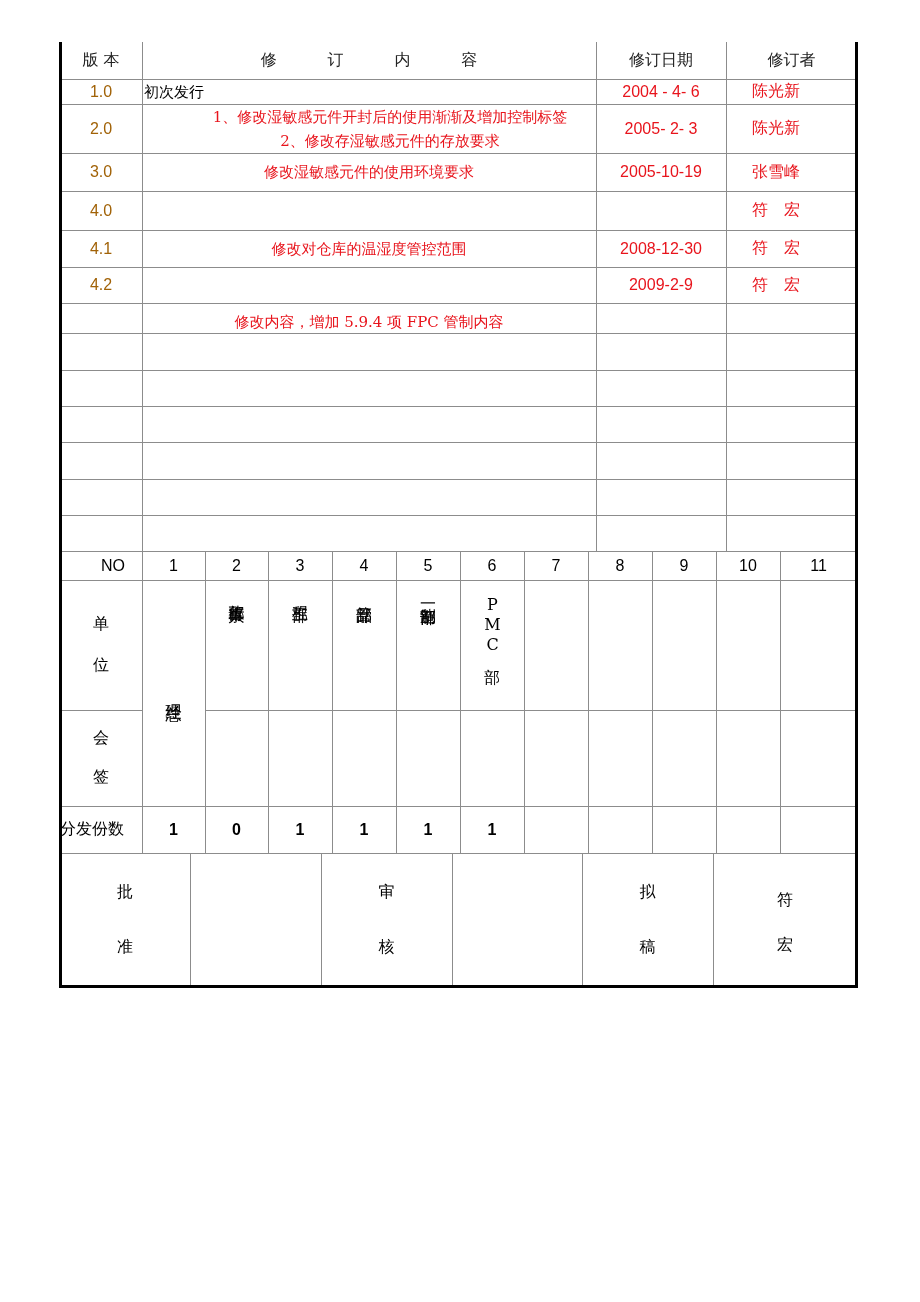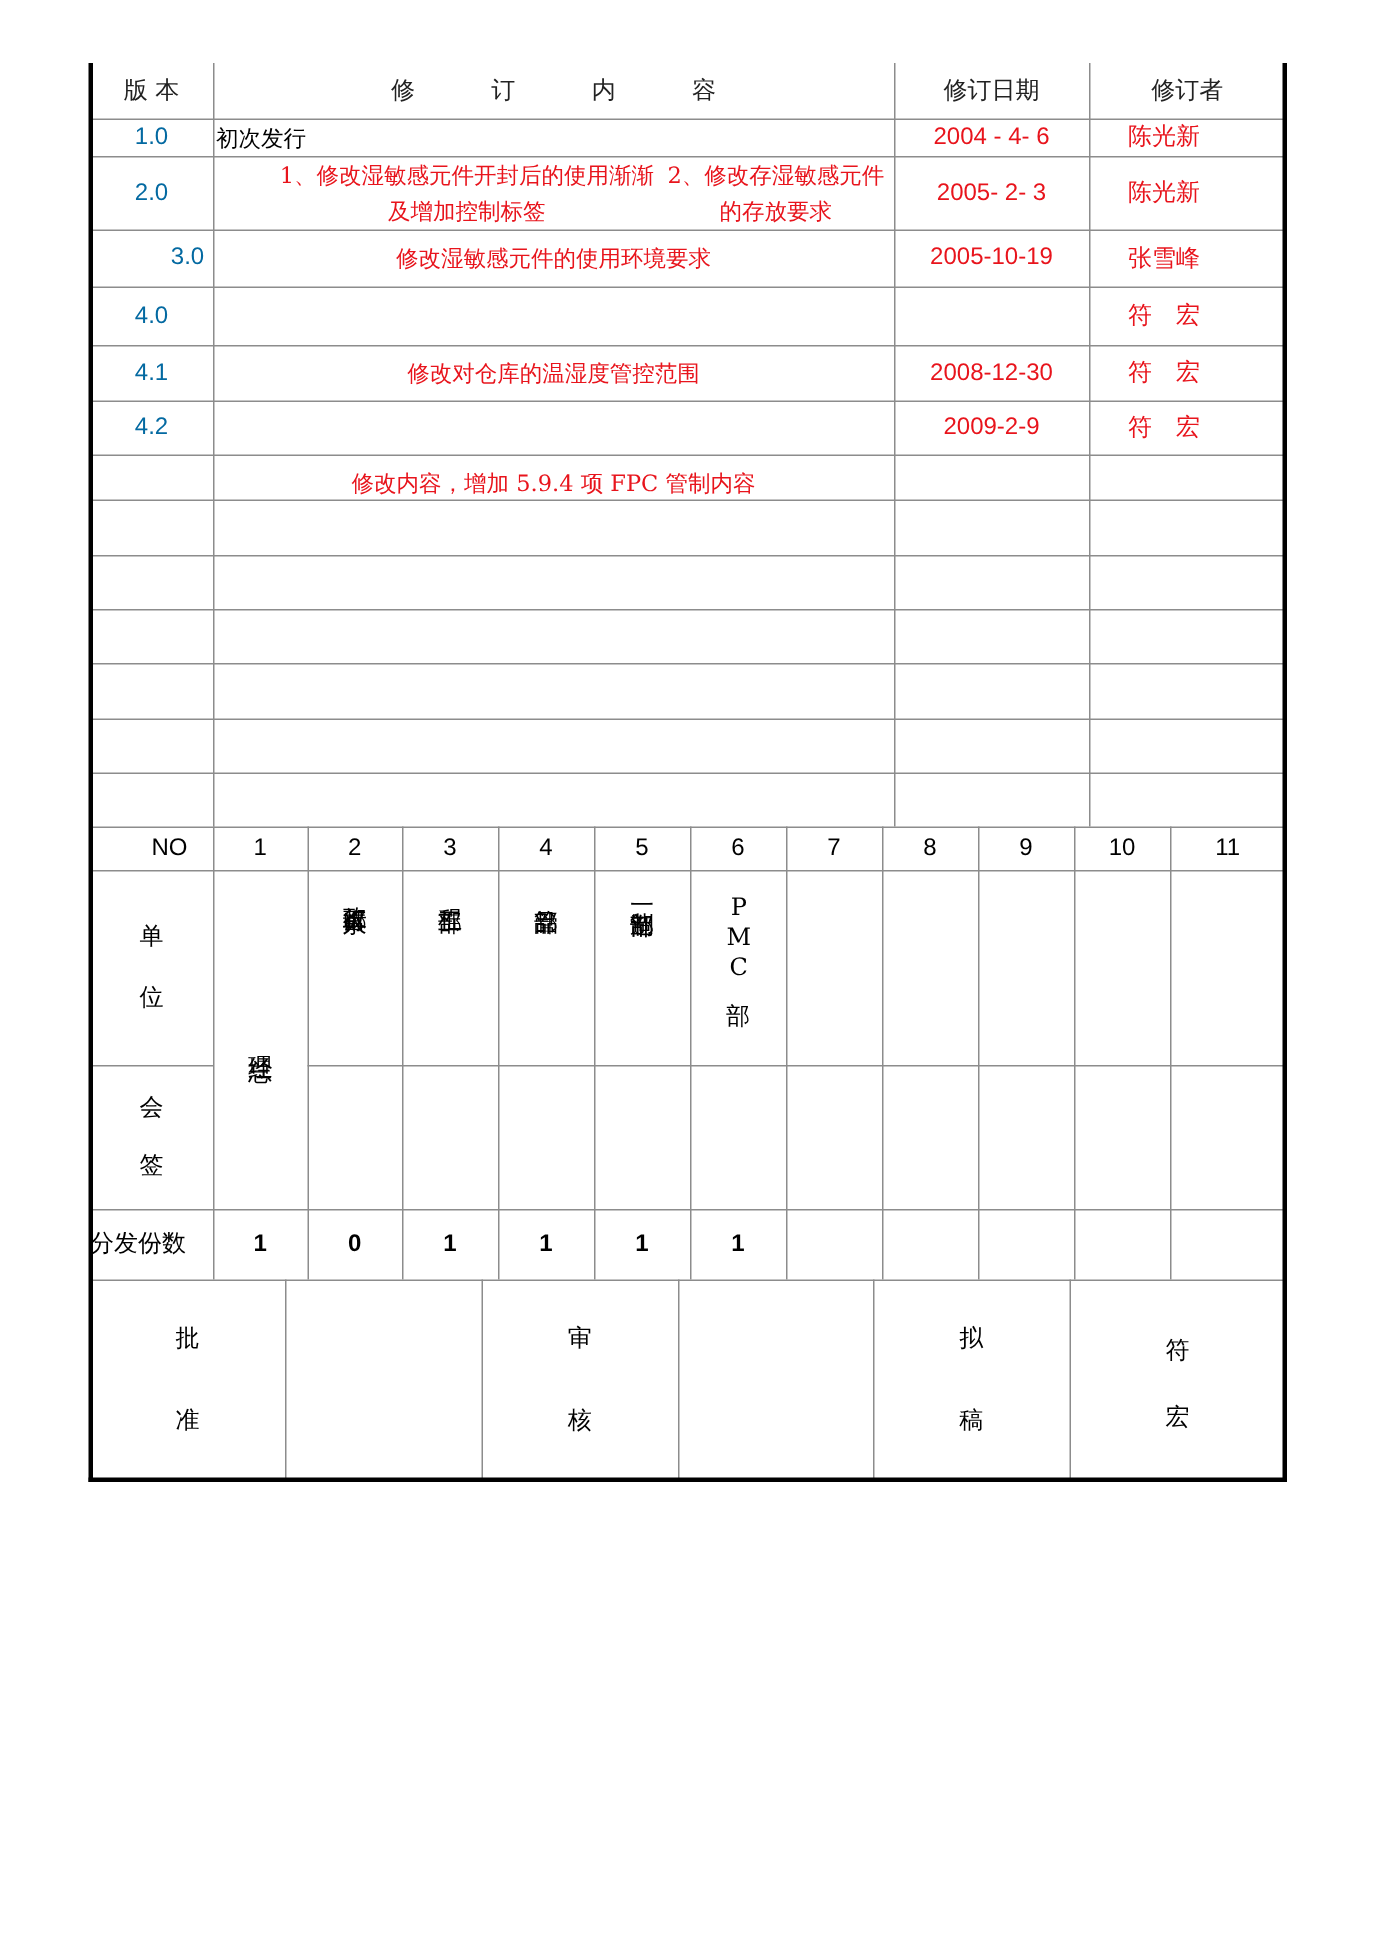--- a/index.html
+++ b/index.html
@@ -8,21 +8,21 @@
   .page { position:absolute; left:0; top:0; width:920px; height:1302px; }
   .frame-left { position:absolute; left:59px; top:42px; width:3px; height:946px; background:#000; }
   .frame-right { position:absolute; left:855px; top:42px; width:3px; height:946px; background:#000; }
   .frame-bottom { position:absolute; left:59px; top:985px; width:799px; height:3px; background:#000; }
   .hl { position:absolute; height:1px; background:#8c8c8c; }
   .vl { position:absolute; width:1px; background:#8c8c8c; }
   .cell { position:absolute; display:flex; align-items:center; justify-content:center;
           box-sizing:border-box; text-align:center; }
   .serif { font-family:"DejaVu Serif","Liberation Serif",serif; }
   .hdr { font-size:16px; color:#222; }
-  .ver { font-size:16px; color:#0369a1; }
+  .ver { font-size:16px; color:#a16207; }
   .red { color:#e8141c; }
   .content { font-size:15px; line-height:24px; }
   .date { font-size:16px; }
   .reviser { font-size:16px; letter-spacing:0; }
   .num { font-size:16px; }
   .vert { writing-mode:vertical-rl; text-orientation:upright; font-size:16px; letter-spacing:-1px; line-height:18px; }
   .bold { font-weight:bold; }
   .sig { font-size:16px; flex-direction:column; }
   .sig span { display:block; }
 </style>
@@ -54,28 +54,28 @@
   <div class="cell serif hdr" style="left:142px;top:42px;width:454px;height:37px;white-space:pre;">修          订          内          容</div>
   <div class="cell serif hdr" style="left:726px;top:42px;width:131px;height:37px;">修订者</div>
   <div class="cell serif hdr" style="left:596px;top:42px;width:130px;height:37px;">修订日期</div>
 
   <div class="cell ver" style="left:60px;top:79px;width:82px;height:25px;">1.0</div>
   <div class="cell serif content" style="left:144px;top:79px;width:452px;height:25px;justify-content:flex-start;">初次发行</div>
   <div class="cell date red" style="left:596px;top:79px;width:130px;height:25px;white-space:pre;">2004 - 4- 6</div>
   <div class="cell serif reviser red" style="left:726px;top:79px;width:100px;height:25px;">陈光新</div>
 
   <div class="cell ver" style="left:60px;top:104px;width:82px;height:49px;">2.0</div>
-  <div class="cell serif content red" style="left:142px;top:104px;width:454px;height:49px;flex-direction:row;padding-left:42px;">
+  <div class="cell serif content red" style="left:142px;top:104px;width:454px;height:49px;flex-direction:column;padding-left:42px;">
     <span>1、修改湿敏感元件开封后的使用渐渐及增加控制标签</span>
     <span>2、修改存湿敏感元件的存放要求</span>
   </div>
   <div class="cell date red" style="left:596px;top:104px;width:130px;height:49px;white-space:pre;">2005- 2- 3</div>
   <div class="cell serif reviser red" style="left:726px;top:104px;width:100px;height:49px;">陈光新</div>
 
-  <div class="cell ver" style="left:60px;top:153px;width:82px;height:38px;margin-left:24px;">3.0</div>
+  <div class="cell ver" style="left:60px;top:153px;width:82px;height:38px;">3.0</div>
   <div class="cell serif content red" style="left:142px;top:153px;width:454px;height:38px;">修改湿敏感元件的使用环境要求</div>
   <div class="cell date red" style="left:596px;top:153px;width:130px;height:38px;">2005-10-19</div>
   <div class="cell serif reviser red" style="left:726px;top:153px;width:100px;height:38px;">张雪峰</div>
 
   <div class="cell ver" style="left:60px;top:191px;width:82px;height:39px;">4.0</div>
   <div class="cell serif reviser red" style="left:726px;top:191px;width:100px;height:39px;white-space:pre;">符　宏</div>
 
   <div class="cell ver" style="left:60px;top:230px;width:82px;height:37px;">4.1</div>
   <div class="cell serif content red" style="left:142px;top:230px;width:454px;height:37px;">修改对仓库的温湿度管控范围</div>
   <div class="cell date red" style="left:596px;top:230px;width:130px;height:37px;">2008-12-30</div>

